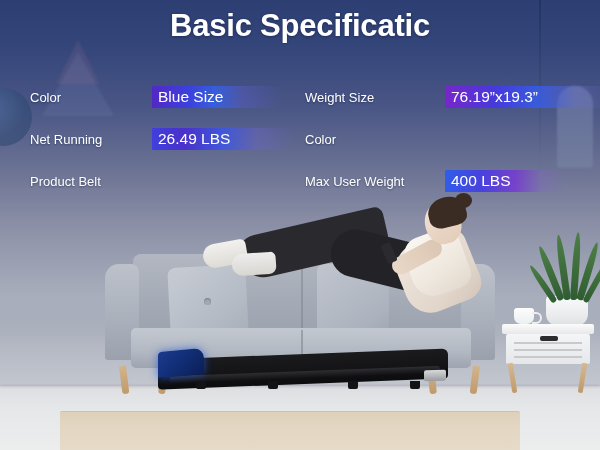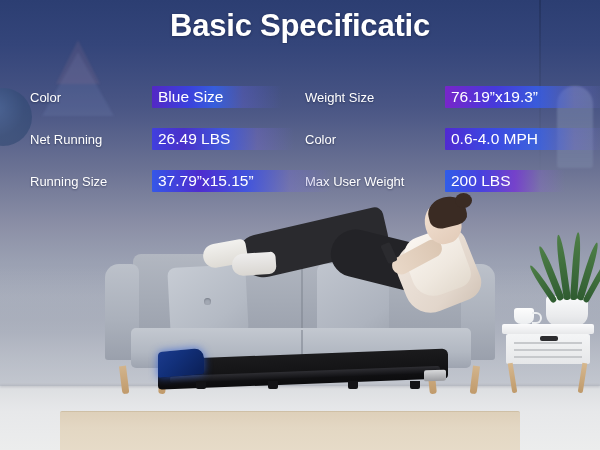--- a/index.html
+++ b/index.html
@@ -523,31 +523,29 @@
         </div>
       </div>
 
       <div class="spec-row">
         <div class="col col-left">
           <div class="spec-label lbl-w-a">Net Running</div>
           <div class="badge g2"><span>26.49 LBS</span></div>
         </div>
         <div class="col col-right">
           <div class="spec-label lbl-w-b">Color</div>
-          <div class="badge g5"><span>0.6-4.0 MPH</span></div>
         </div>
       </div>
 
       <div class="spec-row">
         <div class="col col-left">
-          <div class="spec-label lbl-w-a">Running Size</div>
-          <div class="badge g3"><span>37.79”x15.15”</span></div>
+          <div class="spec-label lbl-w-a">Product Belt</div>
         </div>
         <div class="col col-right">
           <div class="spec-label lbl-w-b">Max User Weight</div>
-          <div class="badge g6"><span>200 LBS</span></div>
+          <div class="badge g6"><span>400 LBS</span></div>
         </div>
       </div>
 
     </div>
   </div>
 
 </div>
 
 </body></html>

